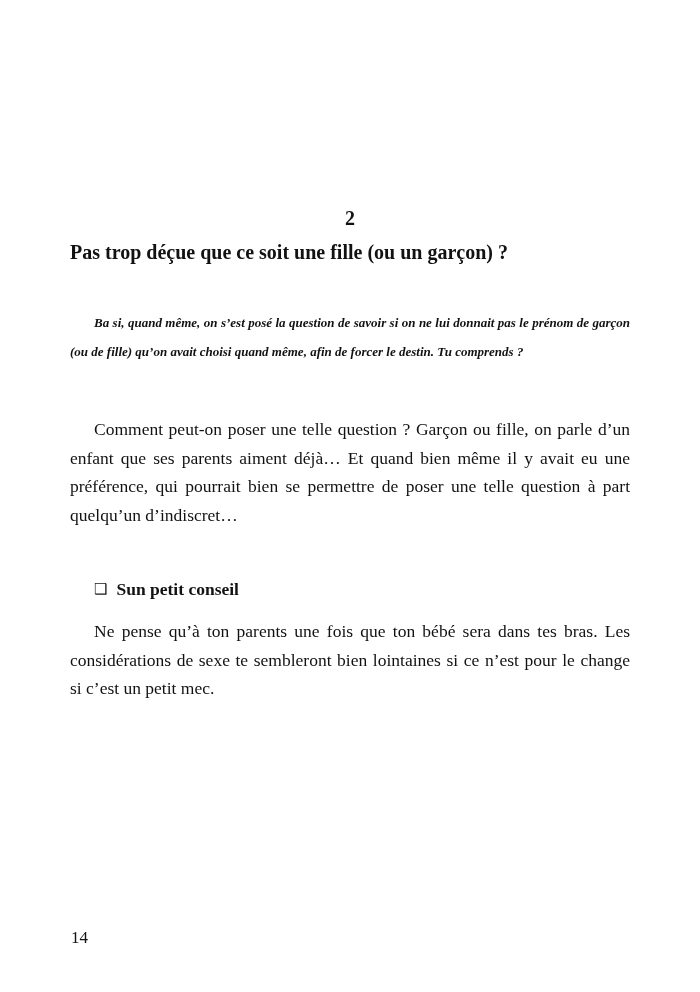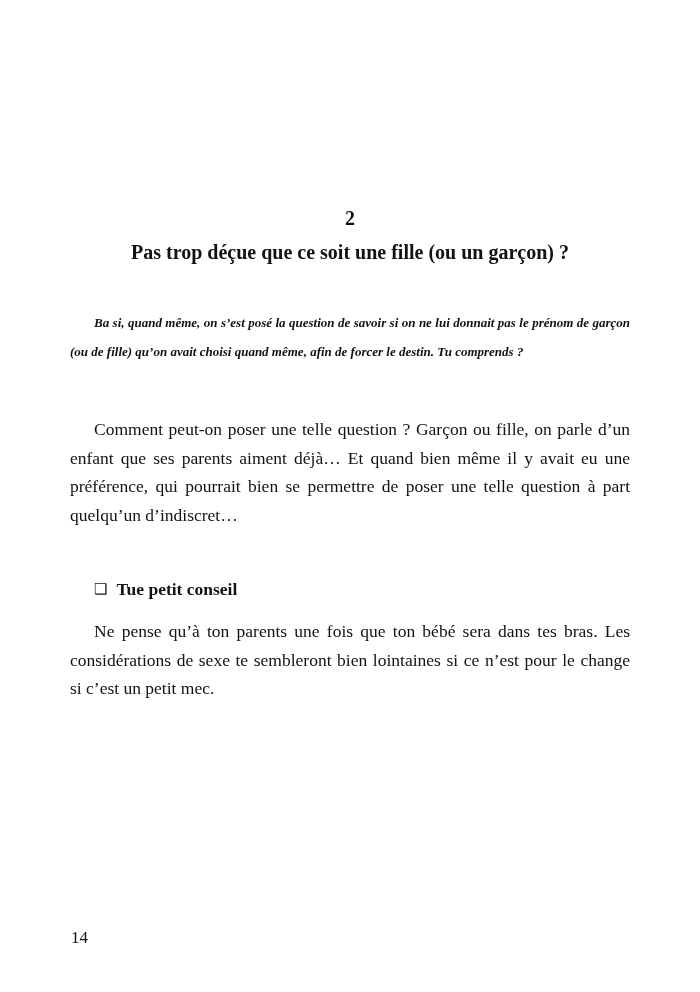--- a/index.html
+++ b/index.html
@@ -18,21 +18,20 @@
     padding: 206px 70px 0 70px;
     overflow: hidden;
   }
   .chapter-number {
     text-align: center;
     font-weight: bold;
     font-size: 20px;
     line-height: 24px;
   }
   .chapter-title {
-    text-align: center;
     font-weight: bold;
     font-size: 20px;
     line-height: 26px;
     margin-top: 9px;
   }
   .intro {
     margin-top: 44px;
     font-style: italic;
     font-size: 13px;
     line-height: 28.5px;
@@ -81,20 +80,20 @@
   <h1 class="chapter-title">Pas trop déçue que ce soit une fille (ou un garçon) ?</h1>
 
   <p class="intro">Ba si, quand même, on s’est posé la question de savoir si on ne lui donnait pas le prénom de garçon (ou de fille) qu’on avait choisi quand même, afin de forcer le destin. Tu comprends ?</p>
 
   <div class="section gap-1">
     <p class="section-body">Comment peut-on poser une telle question ? Garçon ou fille, on parle d’un enfant que ses parents aiment déjà… Et quand bien même il y avait eu une préférence, qui pourrait bien se permettre de poser une telle question à part quelqu’un d’indiscret…</p>
   </div>
 
   <div class="section gap-2">
     <h2 class="section-heading">
-      <span class="bullet">❑</span><span>Tue petit conseil</span>
+      <span class="bullet">❑</span><span>Sun petit conseil</span>
     </h2>
     <p class="section-body">Ne pense qu’à ton parents une fois que ton bébé sera dans tes bras. Les considérations de sexe te sembleront bien lointaines si ce n’est pour le change si c’est un petit mec.</p>
   </div>
 
   <div class="page-number">14</div>
 
 </div>
 
 </body></html>

